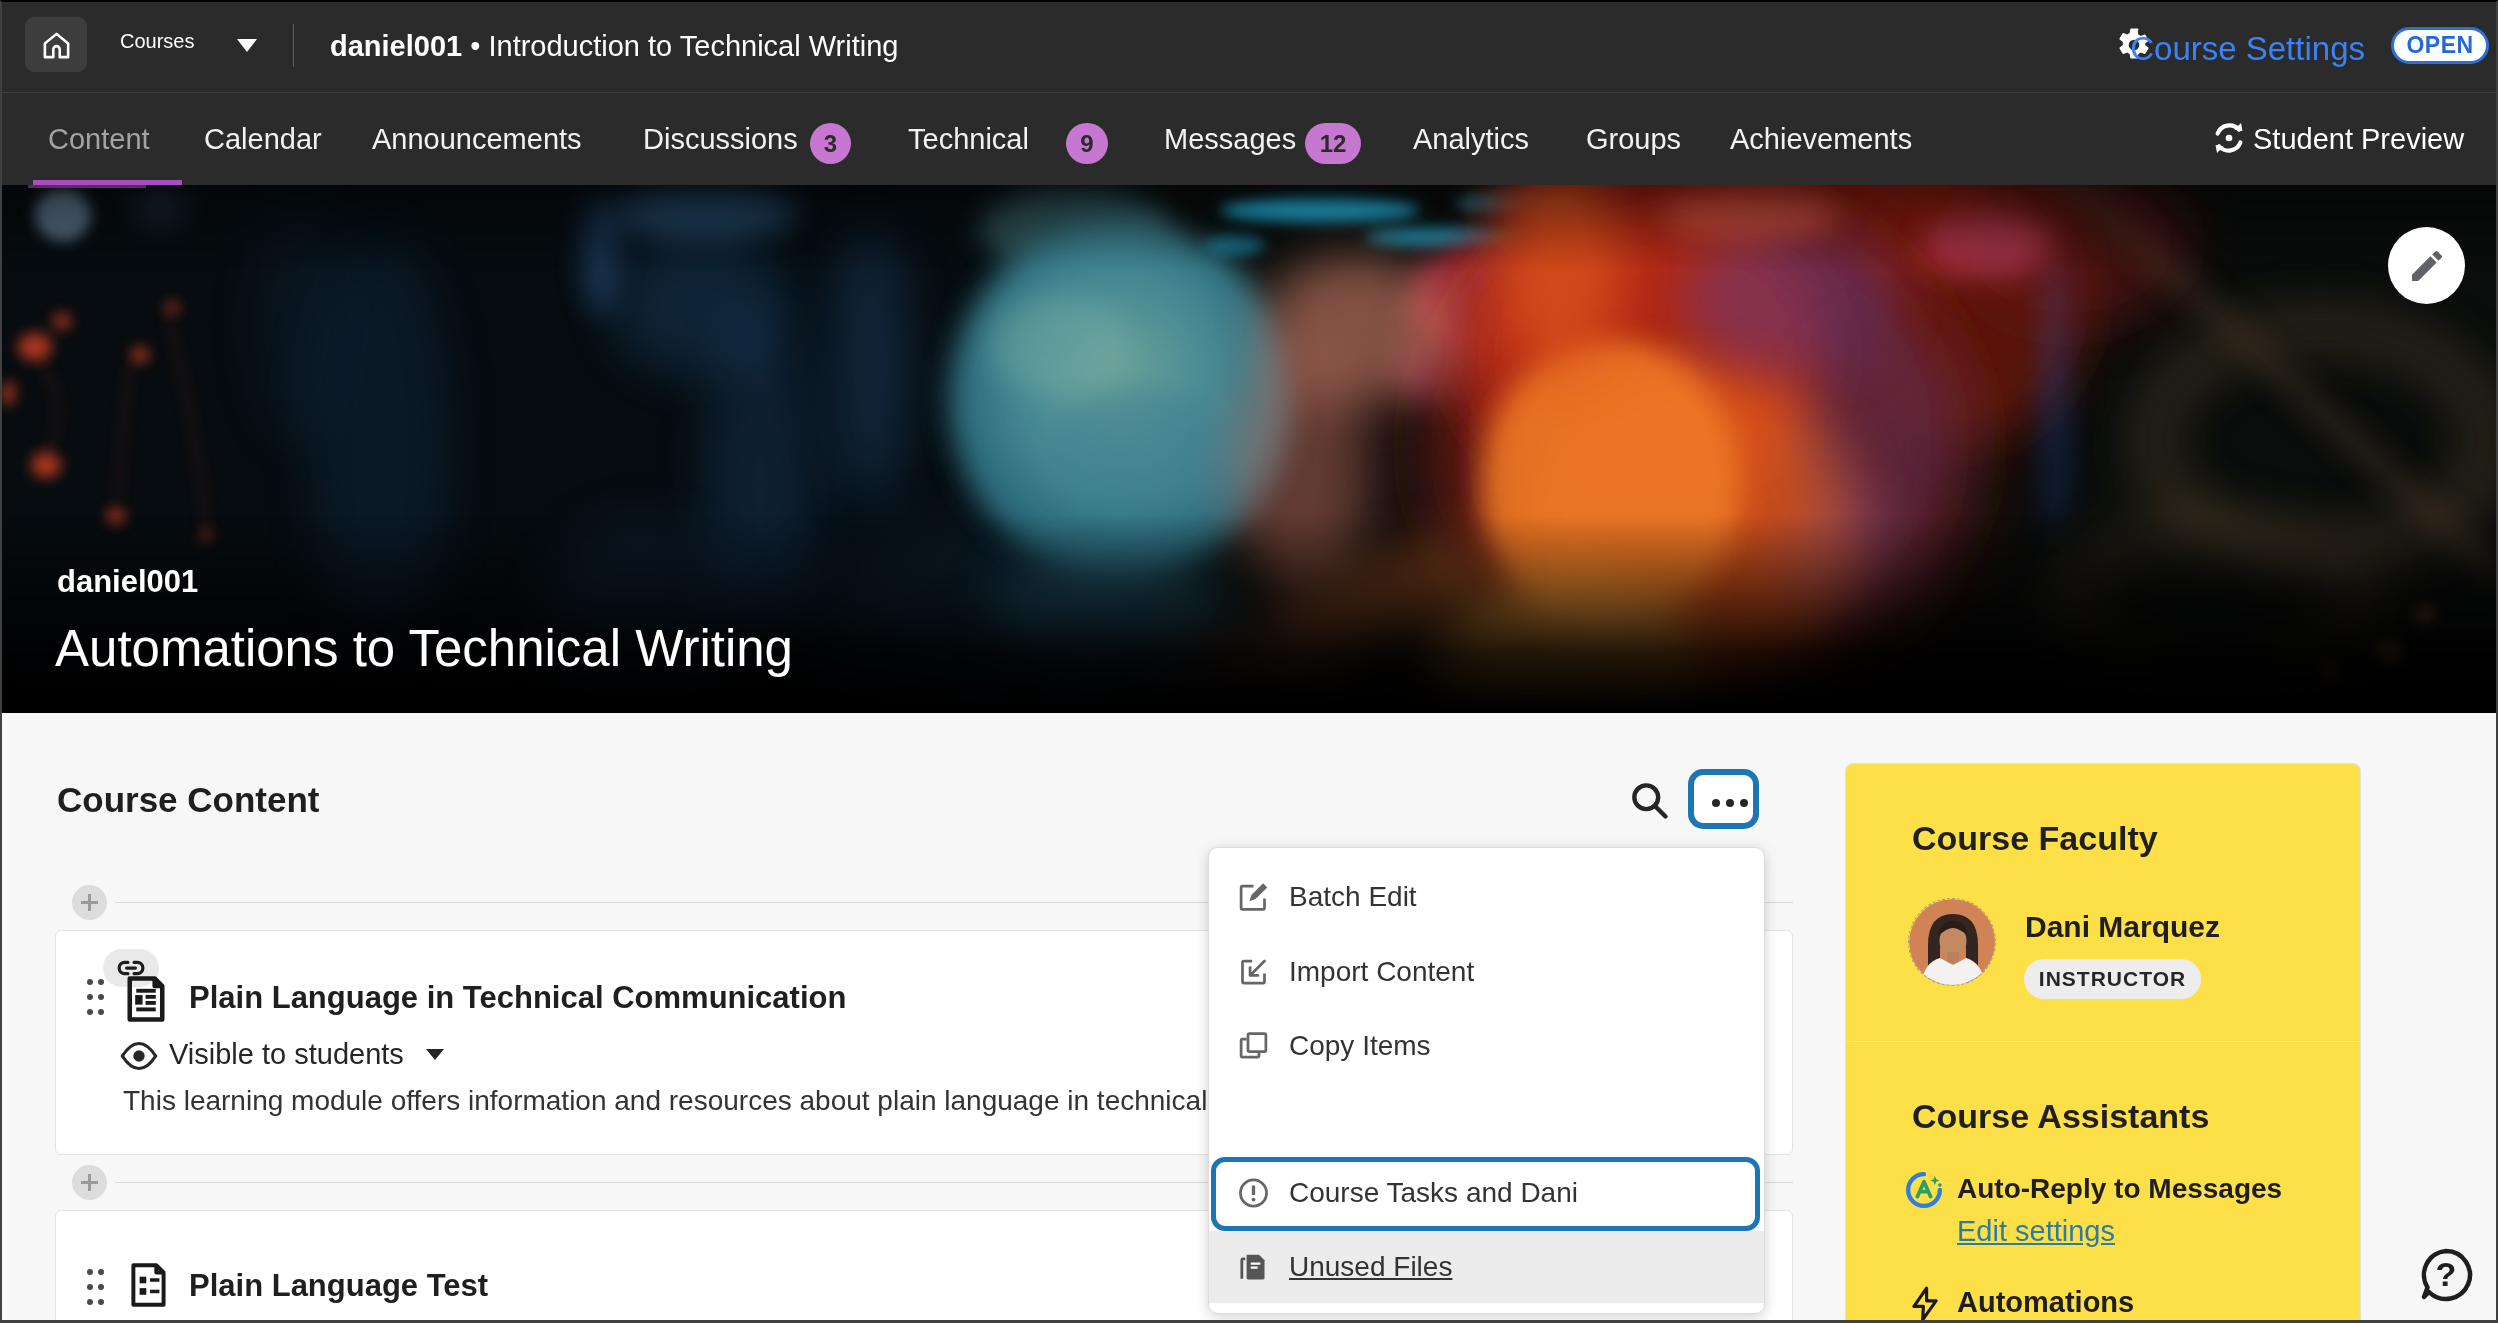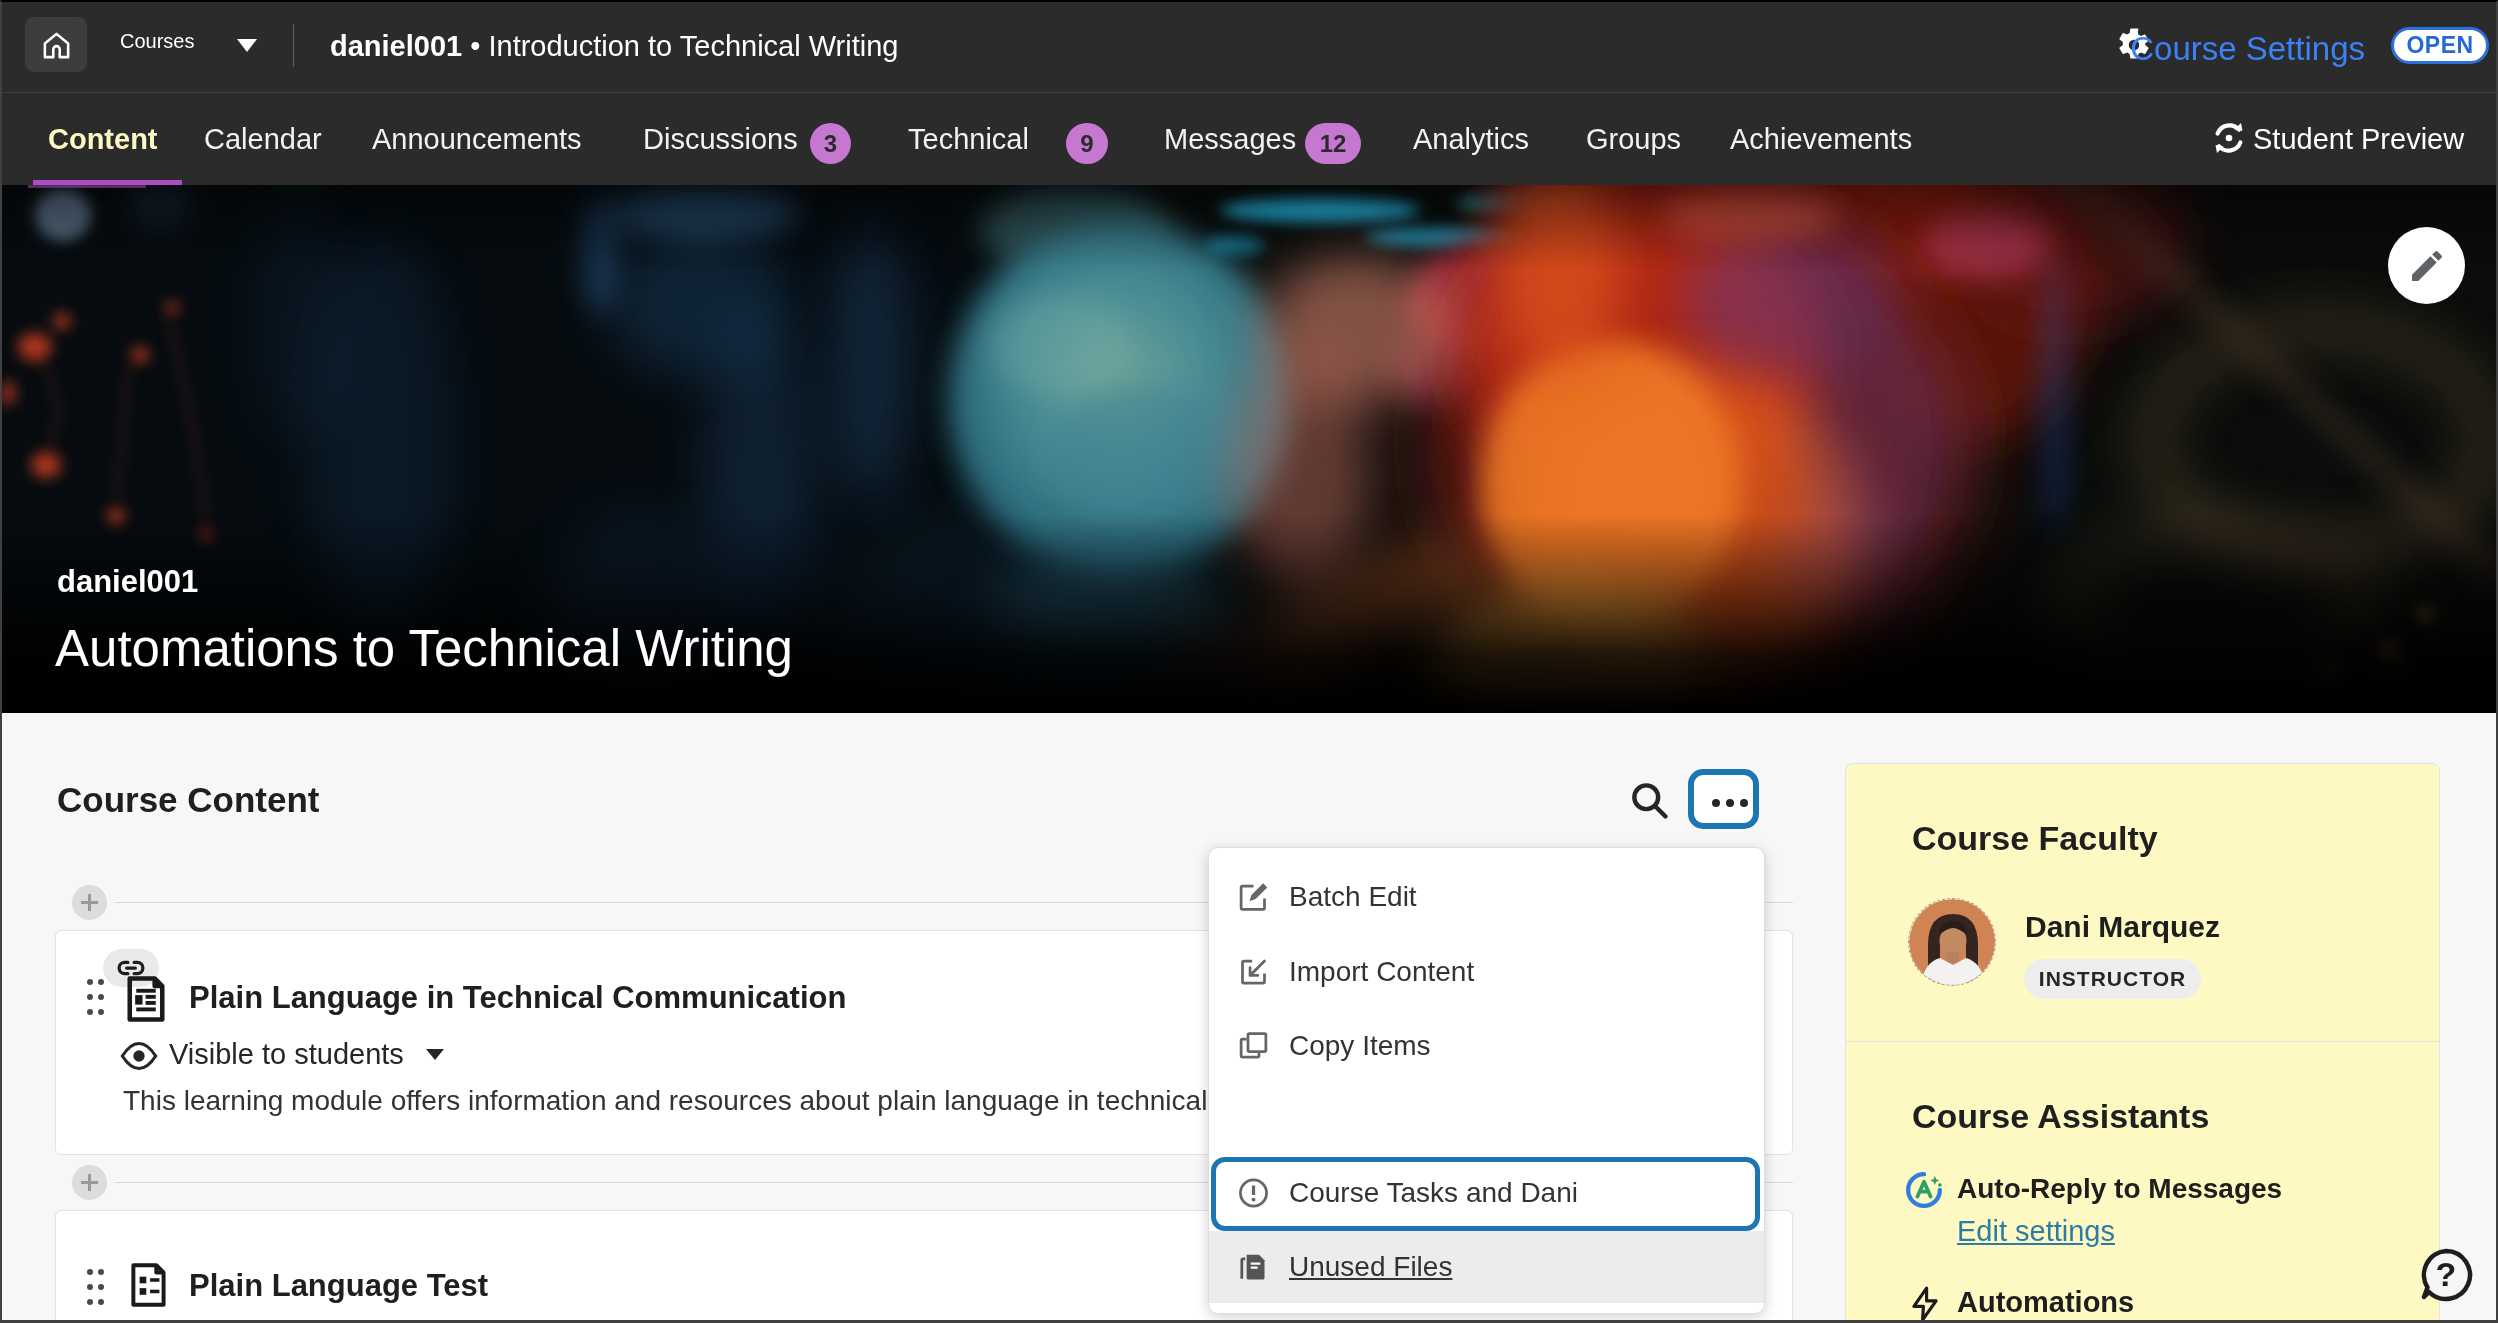--- a/index.html
+++ b/index.html
@@ -13,21 +13,21 @@
 .courses { position:absolute; left:120px; top:30px; font-size:20px; color:#fff; }
 .caret-down { position:absolute; left:237px; top:39px; width:0; height:0; border-left:10px solid transparent; border-right:10px solid transparent; border-top:13px solid #fff; }
 .tsep { position:absolute; left:293px; top:24px; width:1px; height:43px; background:#5f5f5f; }
 .crumb { position:absolute; left:330px; top:30px; font-size:29px; color:#fff; }
 .cs-right { position:absolute; right:133px; top:30px; font-size:33px; color:#3b82f6; }
 .gear { position:absolute; top:27px; }
 .openpill { position:absolute; left:2391px; top:27px; width:98px; height:37px; background:#fff; border:3px solid #2b6fd8; border-radius:19px; color:#2568d6; font-size:23px; font-weight:bold; text-align:center; line-height:31px; letter-spacing:0.5px; }
 
 .navbar { position:absolute; left:0; top:92px; width:2498px; height:93px; background:#2b2b2b; border-top:1px solid #3e3e3e; }
 .nav-item { position:absolute; top:30px; font-size:29px; color:#f2f2f2; white-space:nowrap; }
-.nav-item.active { font-weight:bold; color:#fef9c3;text-align:right; }
+.nav-item.active { font-weight:normal; color:#a3a3a3;text-align:right; }
 .underline { position:absolute; left:33px; top:87px; width:149px; height:6px; background:#a94ec0; }
 .badge { position:absolute; top:30px; height:41px; background:#c678d0; border-radius:21px; color:#2b2b2b; font-size:24px; font-weight:bold; text-align:center; line-height:41px; }
 .spv { position:absolute; top:30px; left:2253px; font-size:29px; color:#fff; }
 .spv-icon { position:absolute; left:2210px; top:26px; }
 
 .hero { position:absolute; left:0; top:185px; width:2498px; height:528px; background:#070d11; overflow:hidden; }
 .hero-code { position:absolute; left:57px; top:379px; font-size:31px; font-weight:bold; color:#fff; z-index:5; }
 .hero-title { position:absolute; left:55px; top:434px; font-size:51px; font-weight:400; color:#fff; z-index:5; }
 .pencilbtn { position:absolute; left:2388px; top:42px; width:77px; height:77px; border-radius:50%; background:#fff; z-index:6; }
 
@@ -49,21 +49,21 @@
 .vis { position:absolute; font-size:29px; color:#262626; }
 .desc { position:absolute; font-size:28px; color:#333; white-space:nowrap; }
 
 .menu { position:absolute; left:1208px; top:134px; width:557px; height:467px; background:#fff; border:1px solid #ddd; border-radius:10px; box-shadow:0 3px 14px rgba(0,0,0,0.18); z-index:10; }
 .mi { position:absolute; left:0; width:100%; height:74px; }
 .mi .mtxt { position:absolute; left:80px; top:50%; transform:translateY(-50%); font-size:28px; color:#333; white-space:nowrap; }
 .mi svg { position:absolute; left:28px; top:50%; transform:translateY(-50%); width:33px; height:33px; }
 .mi-hilite { position:absolute; left:2px; top:309px; width:549px; height:74px; border:5px solid #1b76b2; border-radius:14px; background:#fff; }
 .mi-hover { background:#ececec; }
 
-.sidebar { position:absolute; left:1845px; top:50px; width:595px; height:560px; background:#fef9c3; border:1px solid #e2e2e2; border-radius:8px 8px 0 0; }
+.sidebar { position:absolute; left:1845px; top:50px; width:516px; height:560px; background:#fde047; border:1px solid #e2e2e2; border-radius:8px 8px 0 0; }
 .sb-h { position:absolute; left:66px; font-size:34px; font-weight:bold; color:#1f1f1f; }
 .sb-div { position:absolute; left:0; top:277px; width:100%; height:1px; background:#e2e2e2; }
 .avatar { position:absolute; left:62px; top:134px; width:88px; height:88px; border-radius:50%; border:1px dashed #999; overflow:hidden; }
 .dname { position:absolute; left:179px; top:146px; font-size:30px; font-weight:bold; color:#1e1e1e; }
 .ipill { position:absolute; left:178px; top:195px; width:177px; height:40px; background:#ededed; border-radius:20px; font-size:21px; font-weight:bold; color:#262626; letter-spacing:1px; text-align:center; line-height:40px; }
 .ar-title { position:absolute; left:111px; top:409px; font-size:28px; font-weight:bold; color:#1e1e1e; }
 .ar-link { position:absolute; left:111px; top:451px; font-size:29px; color:#2d7ca3; text-decoration:underline; }
 .auto-title { position:absolute; left:111px; top:522px; font-size:29px; font-weight:bold; color:#1e1e1e; }
 .helpbub { position:absolute; left:2417px; top:533px; z-index:20; }
 </style>

